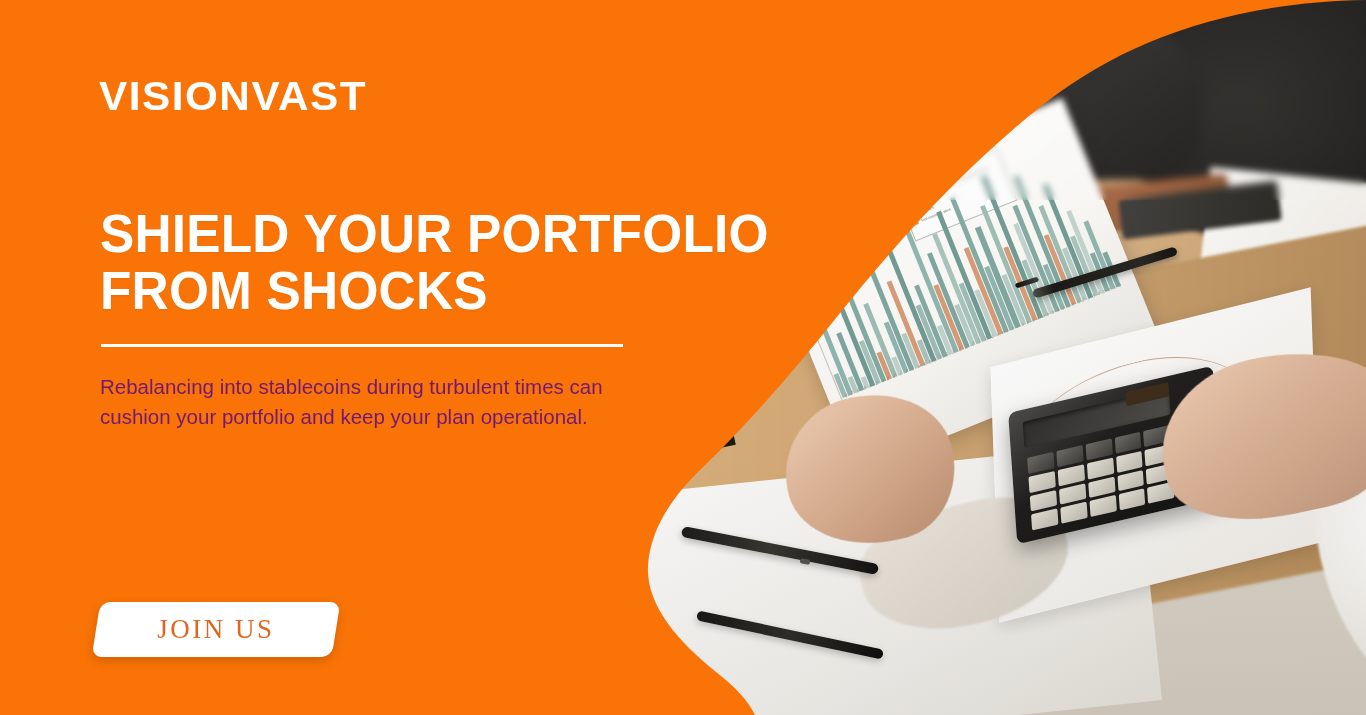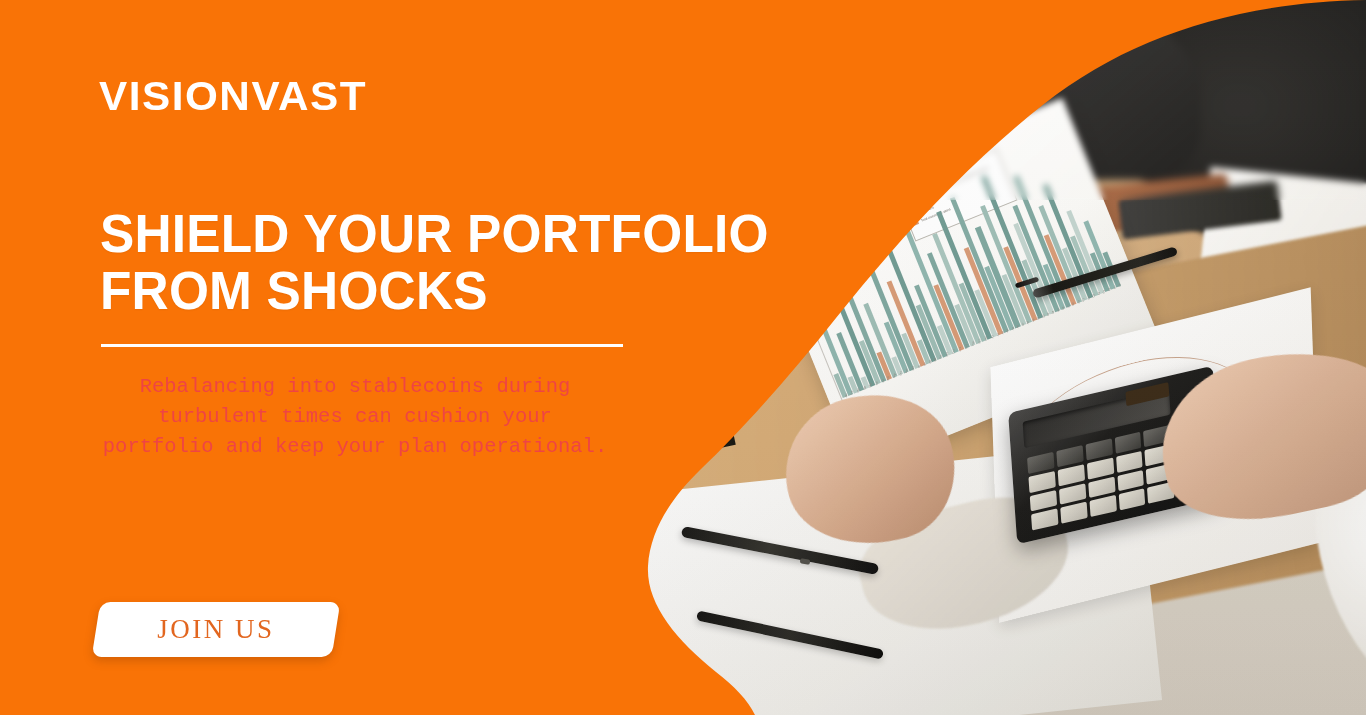--- a/index.html
+++ b/index.html
@@ -382,23 +382,22 @@
   .divider {
     position:absolute; left:101px; top:344px;
     width:522px; height:3px;
     background:#ffffff;
   }
 
   .subtext {
     position:absolute; left:100px; top:372px;
     width:510px;
     font-size:20.5px; line-height:30px;
-    color:#ef4444;
-    font-family:Liberation Mono, monospace;
-    text-align:center;
+    color:#701a75;
+    font-family:Liberation Sans, sans-serif;
   }
 
   .cta-wrap {
     position:absolute; left:96px; top:602px;
     width:250px; height:60px;
   }
   .cta {
     position:relative;
     width:240px; height:55px;
     background:#ffffff;

